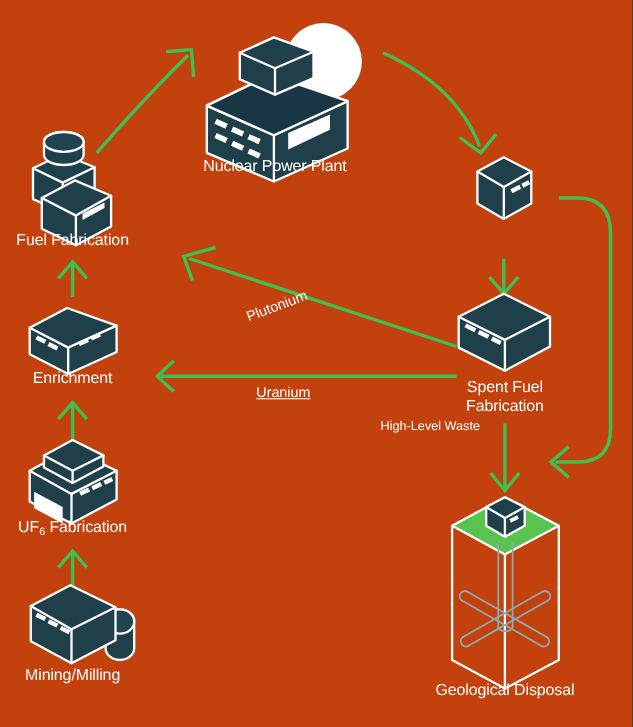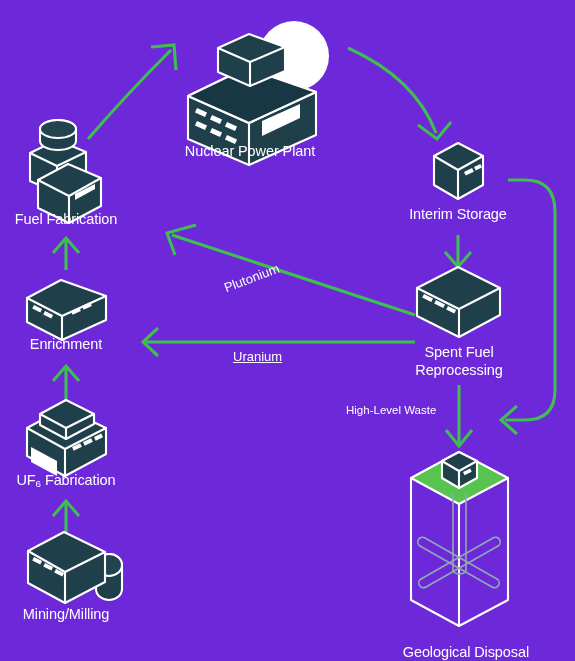--- a/index.html
+++ b/index.html
@@ -8,21 +8,21 @@
     padding: 0;
     background: #14303a;
   }
   body {
     font-family: "Liberation Sans", sans-serif;
   }
   #diagram-root {
     position: relative;
     width: 575px;
     height: 661px;
-    background: #6d28d9;
+    background: #c2410c;
     overflow: hidden;
   }
   #diagram-svg {
     position: absolute;
     top: 0;
     left: 0;
     width: 575px;
     height: 661px;
     display: block;
   }
@@ -271,28 +271,27 @@
   <div class="node-hit" style="left:22px; top:276px; width:90px; height:68px;"></div>
   <div class="node-label" style="left:-4px; top:336px; width:140px;">Enrichment</div>
 
   <div class="node-hit" style="left:22px; top:396px; width:90px; height:84px;"></div>
   <div class="node-label" style="left:-4px; top:472px; width:140px;"><span>UF</span><sub>6</sub><span> Fabrication</span></div>
 
   <div class="node-hit" style="left:22px; top:528px; width:104px; height:78px;"></div>
   <div class="node-label" style="left:-4px; top:606px; width:140px;">Mining/Milling</div>
 
   <div class="node-hit" style="left:430px; top:140px; width:58px; height:62px;"></div>
-  <div class="node-label" style="left:388px; top:206px; width:140px;">Interim Storage</div>
 
   <div class="node-hit" style="left:414px; top:264px; width:90px; height:76px;"></div>
   <div class="node-label" style="left:389px; top:344px; width:140px;">Spent Fuel
-Reprocessing</div>
+Fabrication</div>
 
   <div class="node-hit" style="left:406px; top:450px; width:108px; height:180px;"></div>
-  <div class="node-label" style="left:389px; top:644px; width:140px;text-align:right;">Geological Disposal</div>
+  <div class="node-label" style="left:389px; top:620px; width:140px;">Geological Disposal</div>
 
   <div class="flow-label rotated" style="left:222px; top:281px;">Plutonium</div>
 
   <div class="flow-label" style="left:233px; top:349px;text-decoration:underline;">Uranium</div>
 
-  <div class="flow-label small" style="left:346px; top:404px;">High-Level Waste</div>
+  <div class="flow-label small" style="left:346px; top:382px;">High-Level Waste</div>
 
 </div>
 
 </body></html>

